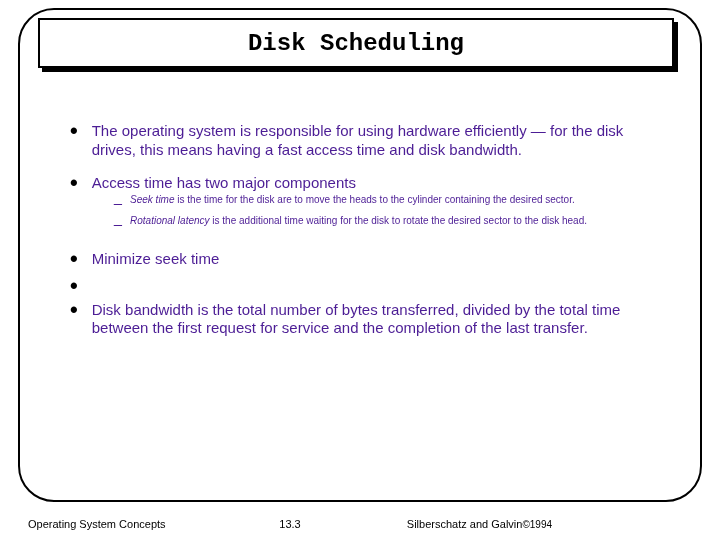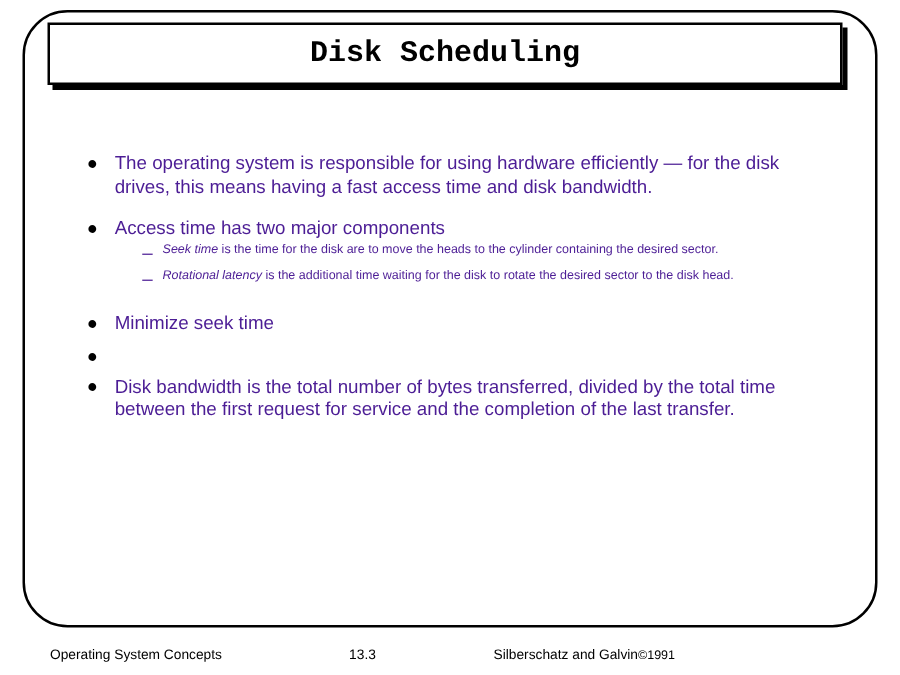--- a/index.html
+++ b/index.html
@@ -95,21 +95,21 @@
   .italic { font-style: italic; }
   .footer {
     position: absolute;
     left: 0;
     bottom: 10px;
     width: 580px;
     display: flex;
     align-items: baseline;
     font-size: 11px;
     color: #000;
-    padding: 0 40px;
+    padding: 0 28px;
   }
   .footer-left { flex: 1; text-align: left; }
   .footer-center { flex: 0 0 auto; text-align: center; }
   .footer-right { flex: 1; text-align: right; }
   .copy { font-size: 10px; }
 </style>
 </head>
 <body>
 
 <div class="slide-frame"></div>
@@ -155,14 +155,14 @@
   <div class="bullet-row">
     <div class="bullet-dot">•</div>
     <div class="bullet-text">Disk bandwidth is the total number of bytes transferred, divided by the total time between the first request for service and the completion of the last transfer.</div>
   </div>
 
 </div>
 
 <div class="footer">
   <div class="footer-left">Operating System Concepts</div>
   <div class="footer-center">13.3</div>
-  <div class="footer-right"><span>Silberschatz and Galvin</span><span class="copy">©1991</span></div>
+  <div class="footer-right"><span>Silberschatz and Galvin</span><span class="copy">©1994</span></div>
 </div>
 
 </body></html>

